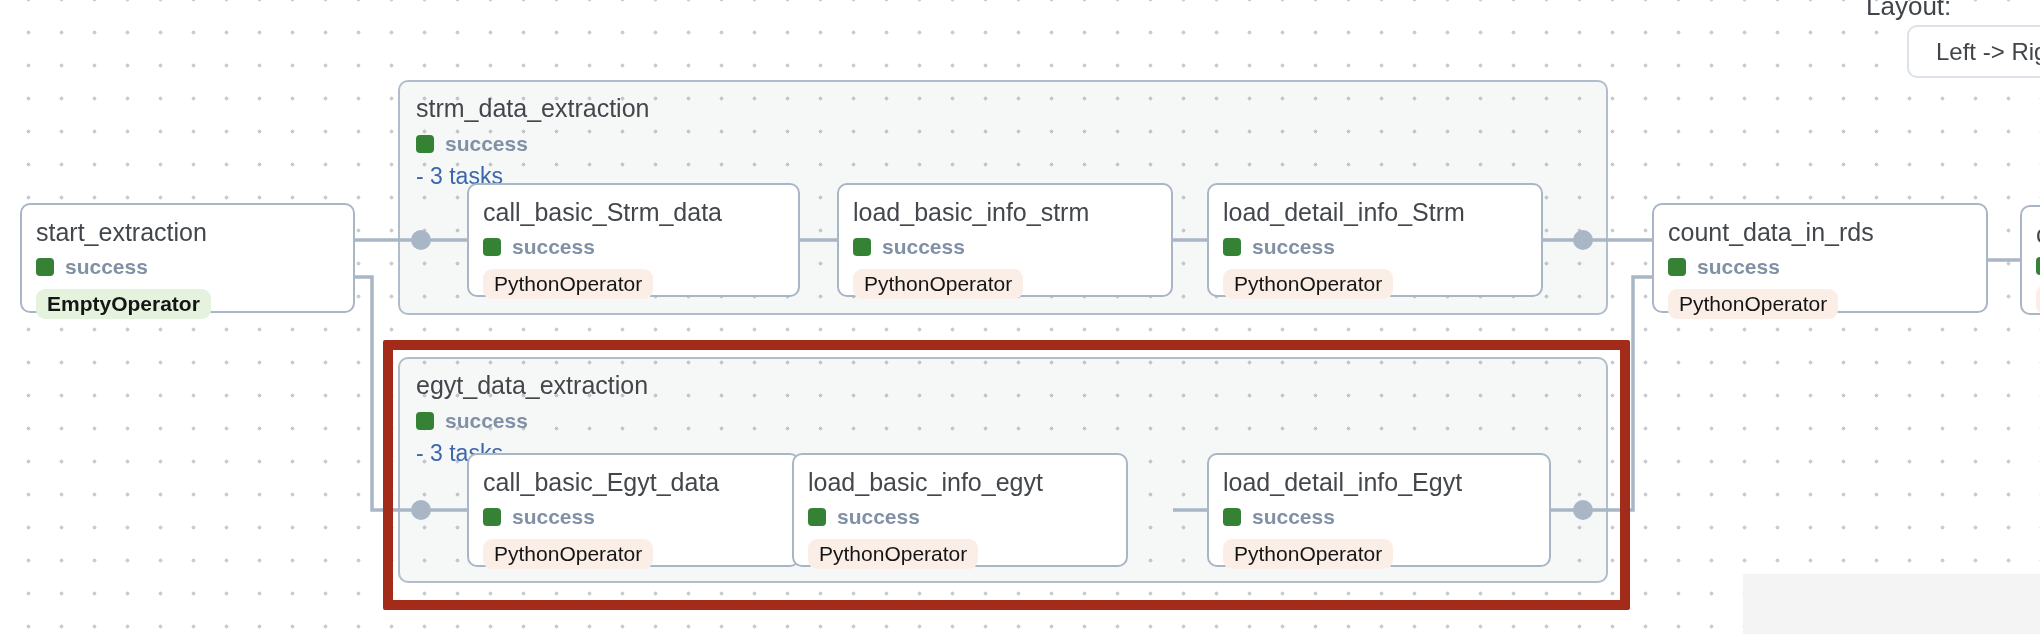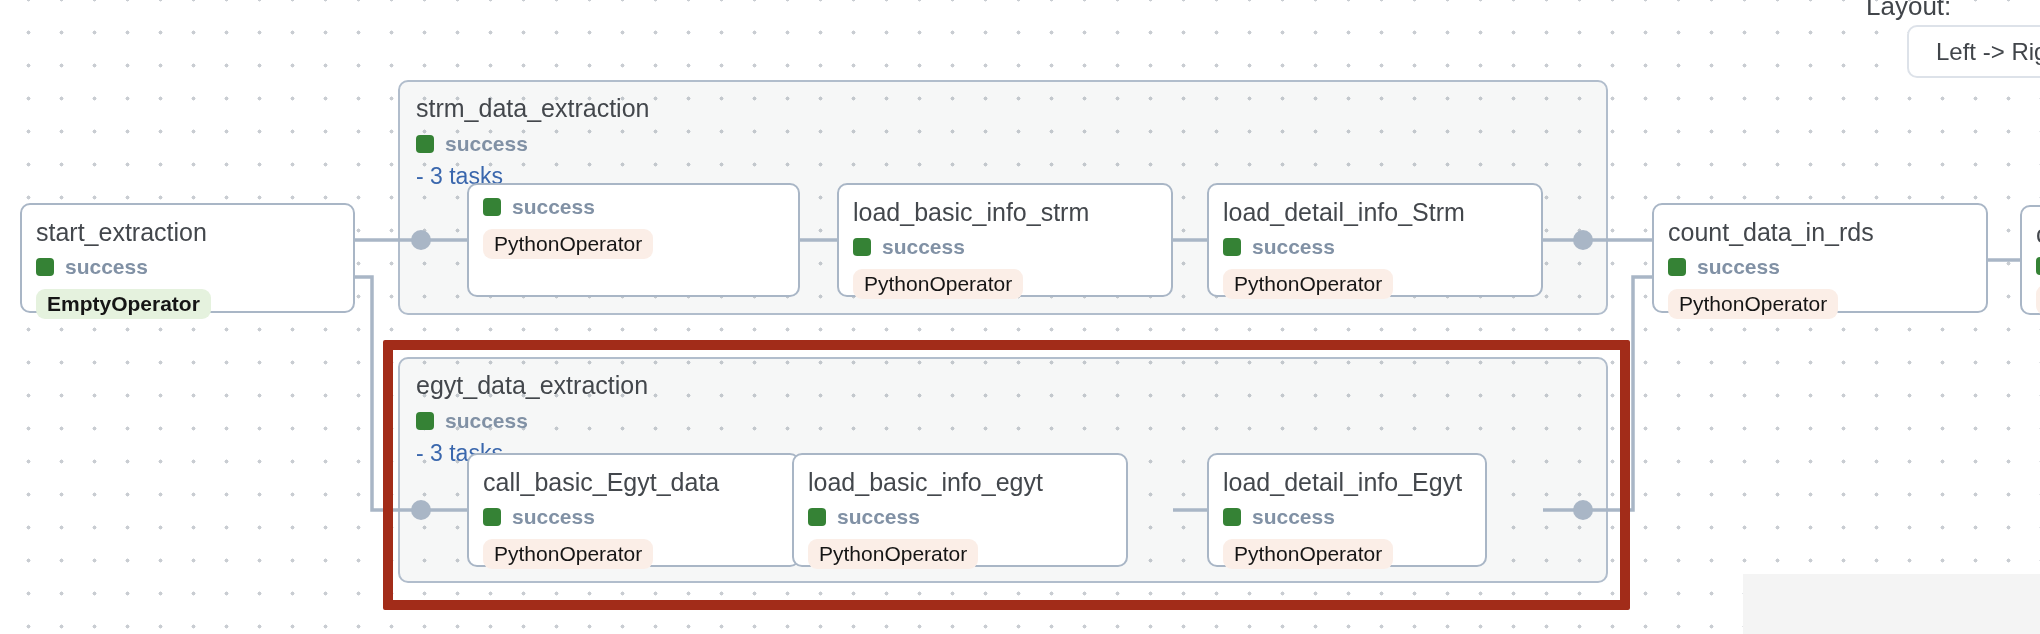--- a/index.html
+++ b/index.html
@@ -115,20 +115,21 @@
   <div class="node" style="left:2020px;top:205px;width:330px;height:110px;">
     <div class="node-title">c</div>
     <div class="status-row">
       <span class="status-dot"></span>
       <span class="status-text"></span>
     </div>
     <span class="badge badge-python">P</span>
   </div>
 
   <div class="node" style="left:467px;top:183px;width:333px;height:114px;">
+    <div class="node-title">call_basic_Strm_data</div>
     <div class="status-row">
       <span class="status-dot"></span>
       <span class="status-text">success</span>
     </div>
     <span class="badge badge-python">PythonOperator</span>
   </div>
 
   <div class="node" style="left:837px;top:183px;width:336px;height:114px;">
     <div class="node-title">load_basic_info_strm</div>
     <div class="status-row">
@@ -158,21 +159,21 @@
 
   <div class="node" style="left:792px;top:453px;width:336px;height:114px;">
     <div class="node-title">load_basic_info_egyt</div>
     <div class="status-row">
       <span class="status-dot"></span>
       <span class="status-text">success</span>
     </div>
     <span class="badge badge-python">PythonOperator</span>
   </div>
 
-  <div class="node" style="left:1207px;top:453px;width:280px;height:114px;">
+  <div class="node" style="left:1207px;top:453px;width:344px;height:114px;">
     <div class="node-title">load_detail_info_Egyt</div>
     <div class="status-row">
       <span class="status-dot"></span>
       <span class="status-text">success</span>
     </div>
     <span class="badge badge-python">PythonOperator</span>
   </div>
 
   <div class="bottom-panel"></div>
 

